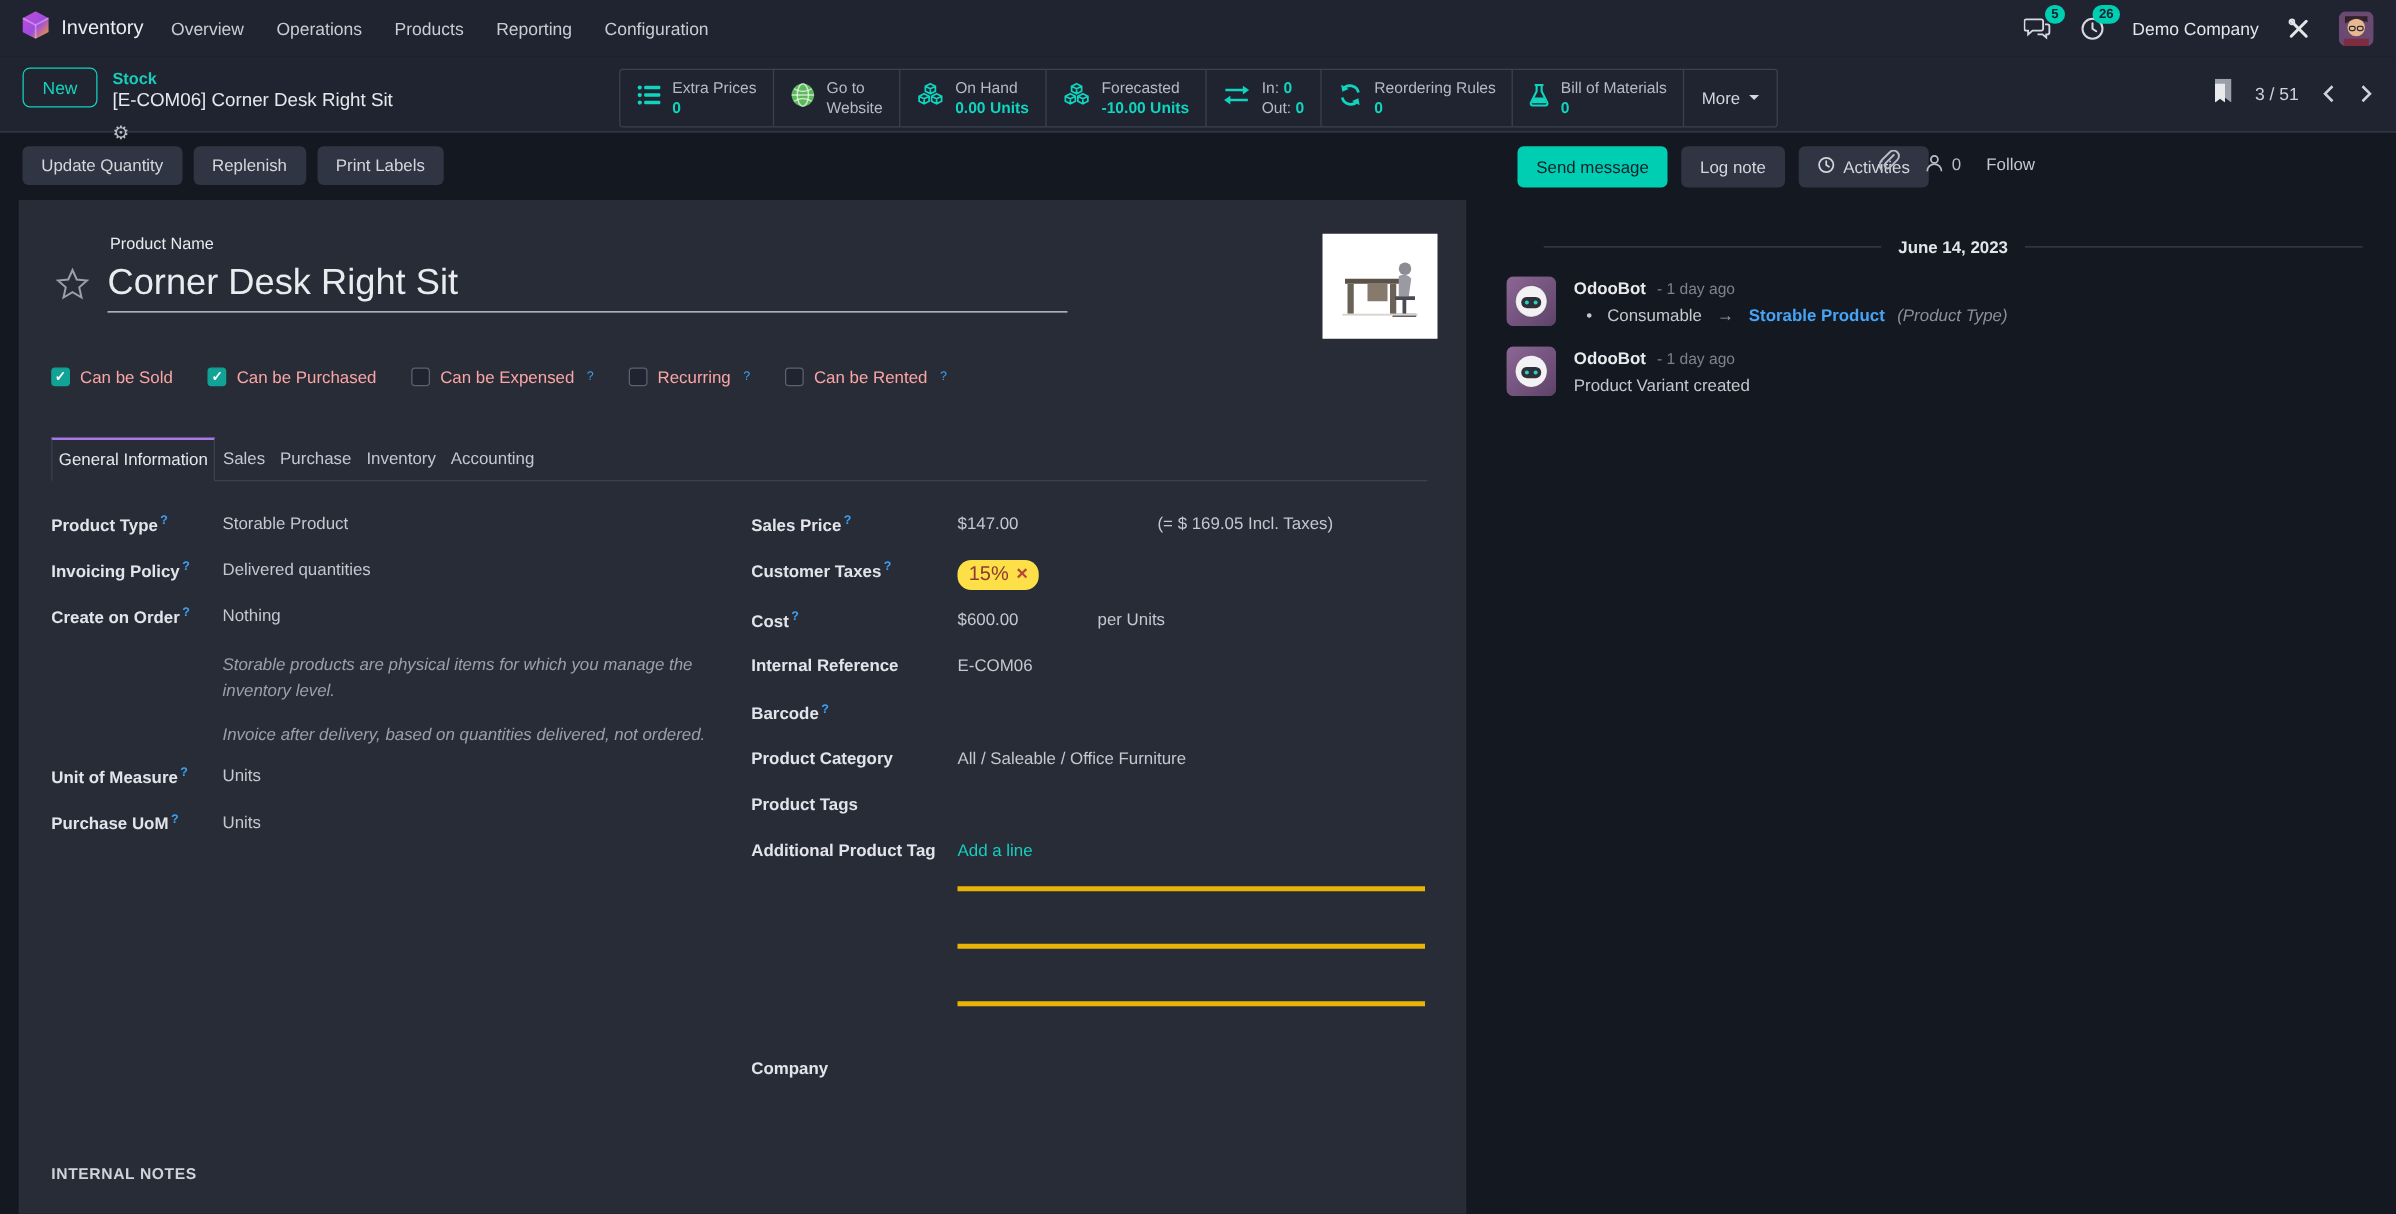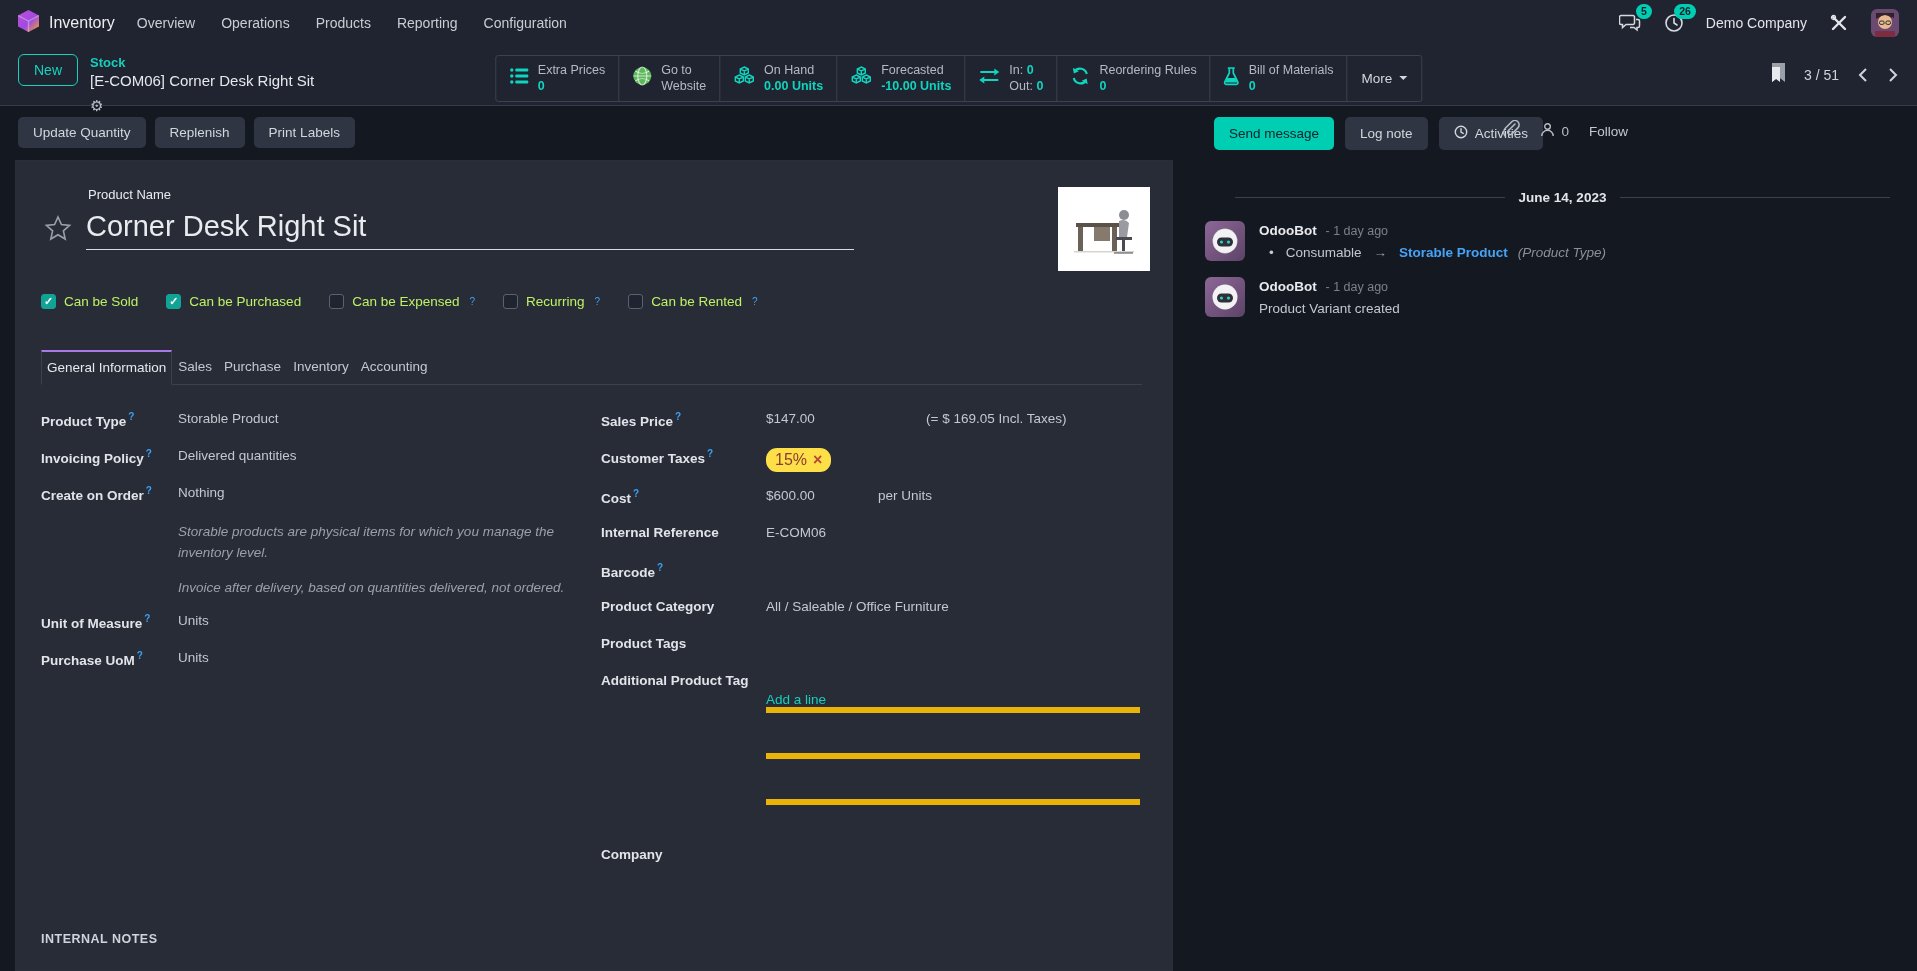--- a/index.html
+++ b/index.html
@@ -72,21 +72,21 @@
     border-bottom:1px solid #d7dbe2; margin-left:14px; width:768px; padding-bottom:6px;
     font-family:inherit; outline:none; }
   .prod-img { position:absolute; right:22px; top:26px; width:92px; height:84px; background:#ffffff;
     display:flex; align-items:center; justify-content:center; cursor:pointer; }
 
   .chk-row { display:flex; align-items:center; gap:28px; margin-top:44px; }
   .chk-item { display:flex; align-items:center; gap:8px; }
   .chk-box { width:15px; height:15px; border-radius:3px; border:1px solid #5a6170;
     background:#1f2430; display:inline-flex; align-items:center; justify-content:center; cursor:pointer; }
   .chk-box.checked { background:#11a396; border-color:#11a396; color:#fff; font-size:11px; font-weight:bold; }
-  .chk-label { font-size:13.5px; color:#bef264; }
+  .chk-label { font-size:13.5px; color:#fca5a5; }
   sup.help { color:#3da0f2; font-size:10px; margin-left:2px; cursor:pointer; }
 
   .tabs { display:flex; margin-top:40px; border-bottom:1px solid #3a414f; }
   .tab { padding:8px 5px 9px; font-size:13.5px; color:#c3c8d0; cursor:pointer;
     border:1px solid transparent; border-bottom:none; position:relative; top:1px; }
   .tab.active { color:#e6e8ec; border-color:#3a414f; border-top:2px solid #a879e6;
     background:#272c37; border-bottom:1px solid #272c37; }
 
   .tab-content { display:grid; grid-template-columns:560px 1fr; margin-top:26px; }
   .frow { display:flex; margin-bottom:16px; min-height:21px; align-items:flex-start; }
@@ -99,21 +99,21 @@
   .price-main { display:inline-block; width:160px; }
   .cost-main { display:inline-block; width:112px; }
   .tax-pill { background:#fde047; color:#8c3a33; border-radius:11px; font-size:16px;
     padding:3px 9px; display:inline-flex; align-items:center; gap:6px; }
   .tax-x { color:#b8443a; font-weight:bold; cursor:pointer; }
 
   .tag-table { width:374px; }
   .tt-head { display:flex; padding-bottom:12px; }
   .tt-head span { font-size:13px; font-weight:bold; color:#e2e4e9; }
   .tt-c1 { width:126px; } .tt-c2 { width:162px; } .tt-c3 { flex:1; }
-  .tt-row { height:40px; border-bottom:6px solid #eab308; display:flex; align-items:flex-end; }
+  .tt-row { height:40px; border-bottom:4px solid #eab308; display:flex; align-items:flex-start; }
   .tt-row.empty { height:46px; }
   .add-line { color:#16cfc0; font-size:13.5px; cursor:pointer; }
   .company-row { margin-top:42px; }
 
   .internal-notes { margin-top:48px; }
   .in-title { font-size:12.5px; font-weight:bold; letter-spacing:.5px; color:#d0d4da; }
 
   
   .chatter { position:absolute; left:1185px; top:160px; width:732px; }
   .date-divider { display:flex; align-items:center; margin:30px 27px 0 50px; }

